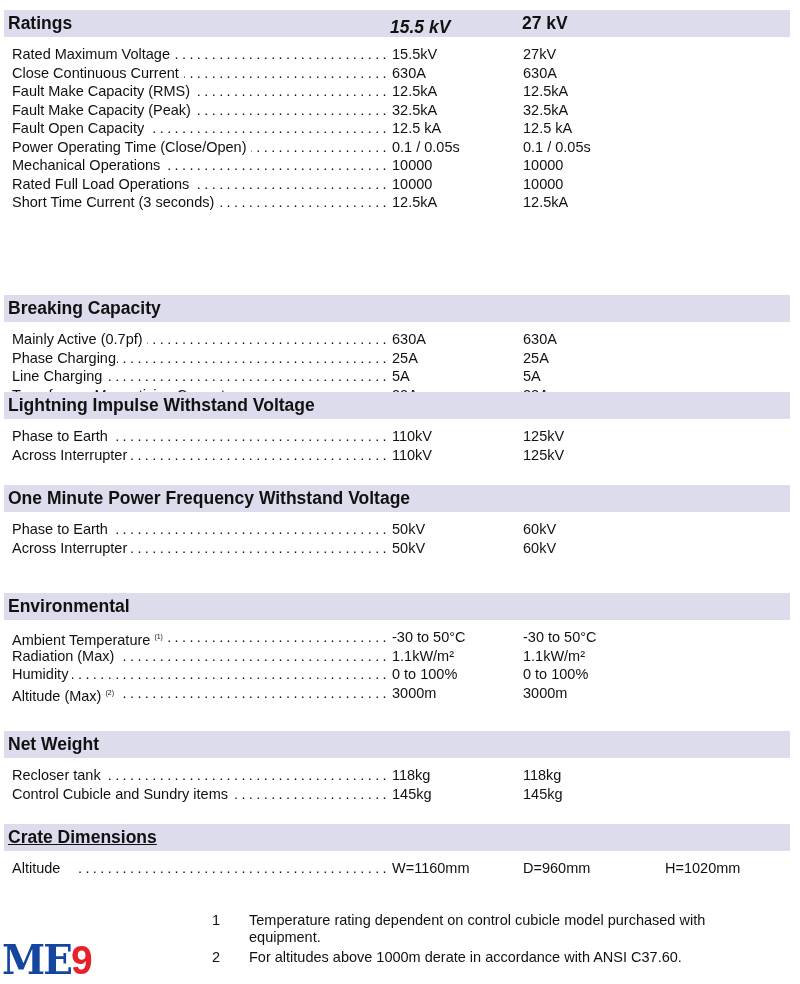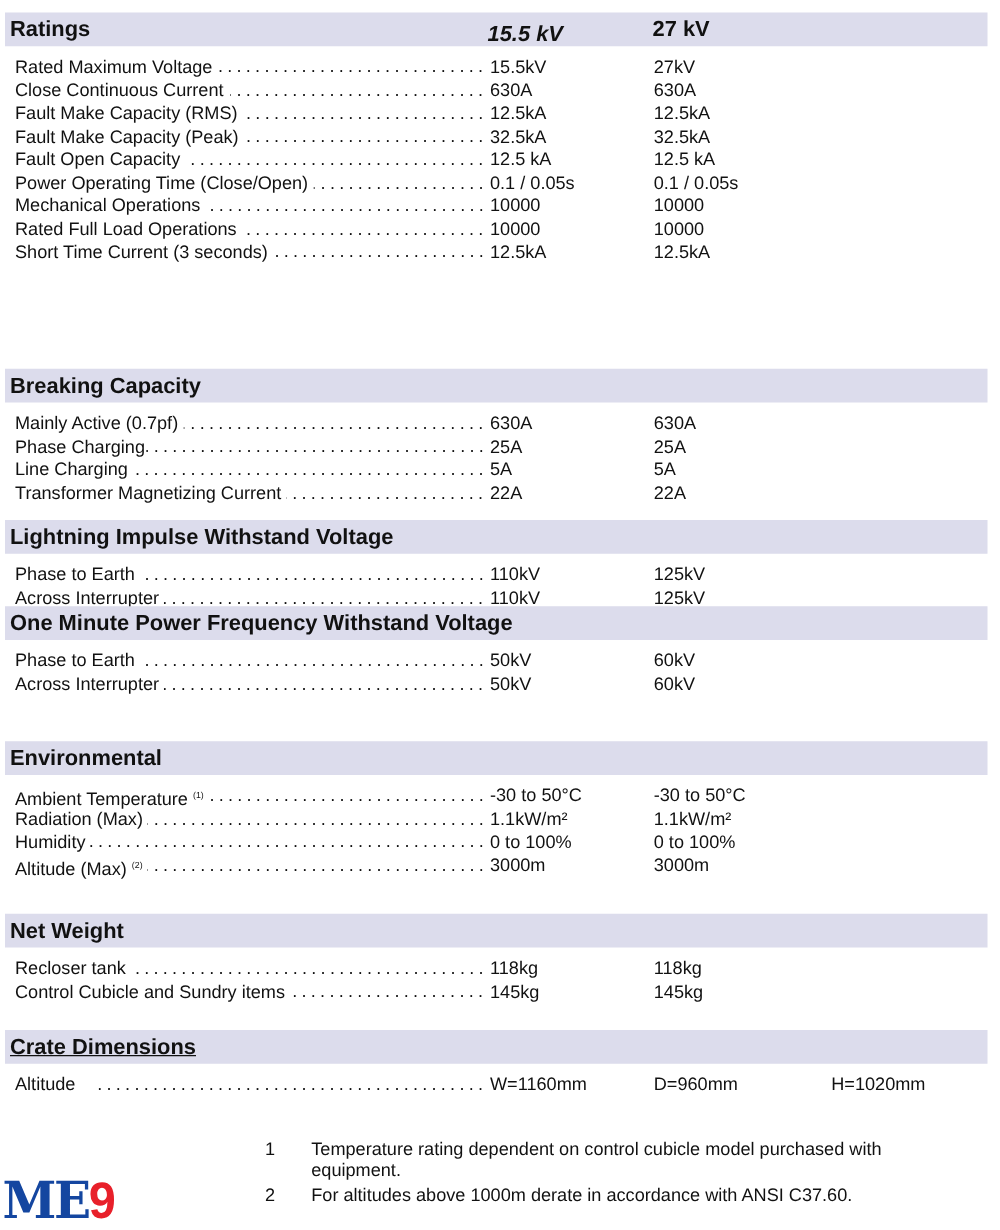--- a/index.html
+++ b/index.html
@@ -121,21 +121,21 @@
           <span class="v2">5A</span>
         </div>
         <div class="row">
           <span class="label"><span>Transformer Magnetizing Current</span></span>
           <span class="dots" style="left: 225px; right: auto; width: 161px;">.........................</span>
           <span class="v1">22A</span>
           <span class="v2">22A</span>
         </div>
       </div>
     </div>
-    <div class="section" style="top: 392px; margin-top: 24px;">
+    <div class="section" style="top: 392px;">
       <div class="section-header"><span>Lightning Impulse Withstand Voltage</span></div>
       <div class="rows">
         <div class="row">
           <span class="label"><span>Phase to Earth</span></span>
           <span class="dots" style="left: 108px; right: auto; width: 278px;">..........................................</span>
           <span class="v1">110kV</span>
           <span class="v2">125kV</span>
         </div>
         <div class="row">
           <span class="label"><span>Across Interrupter</span></span>

